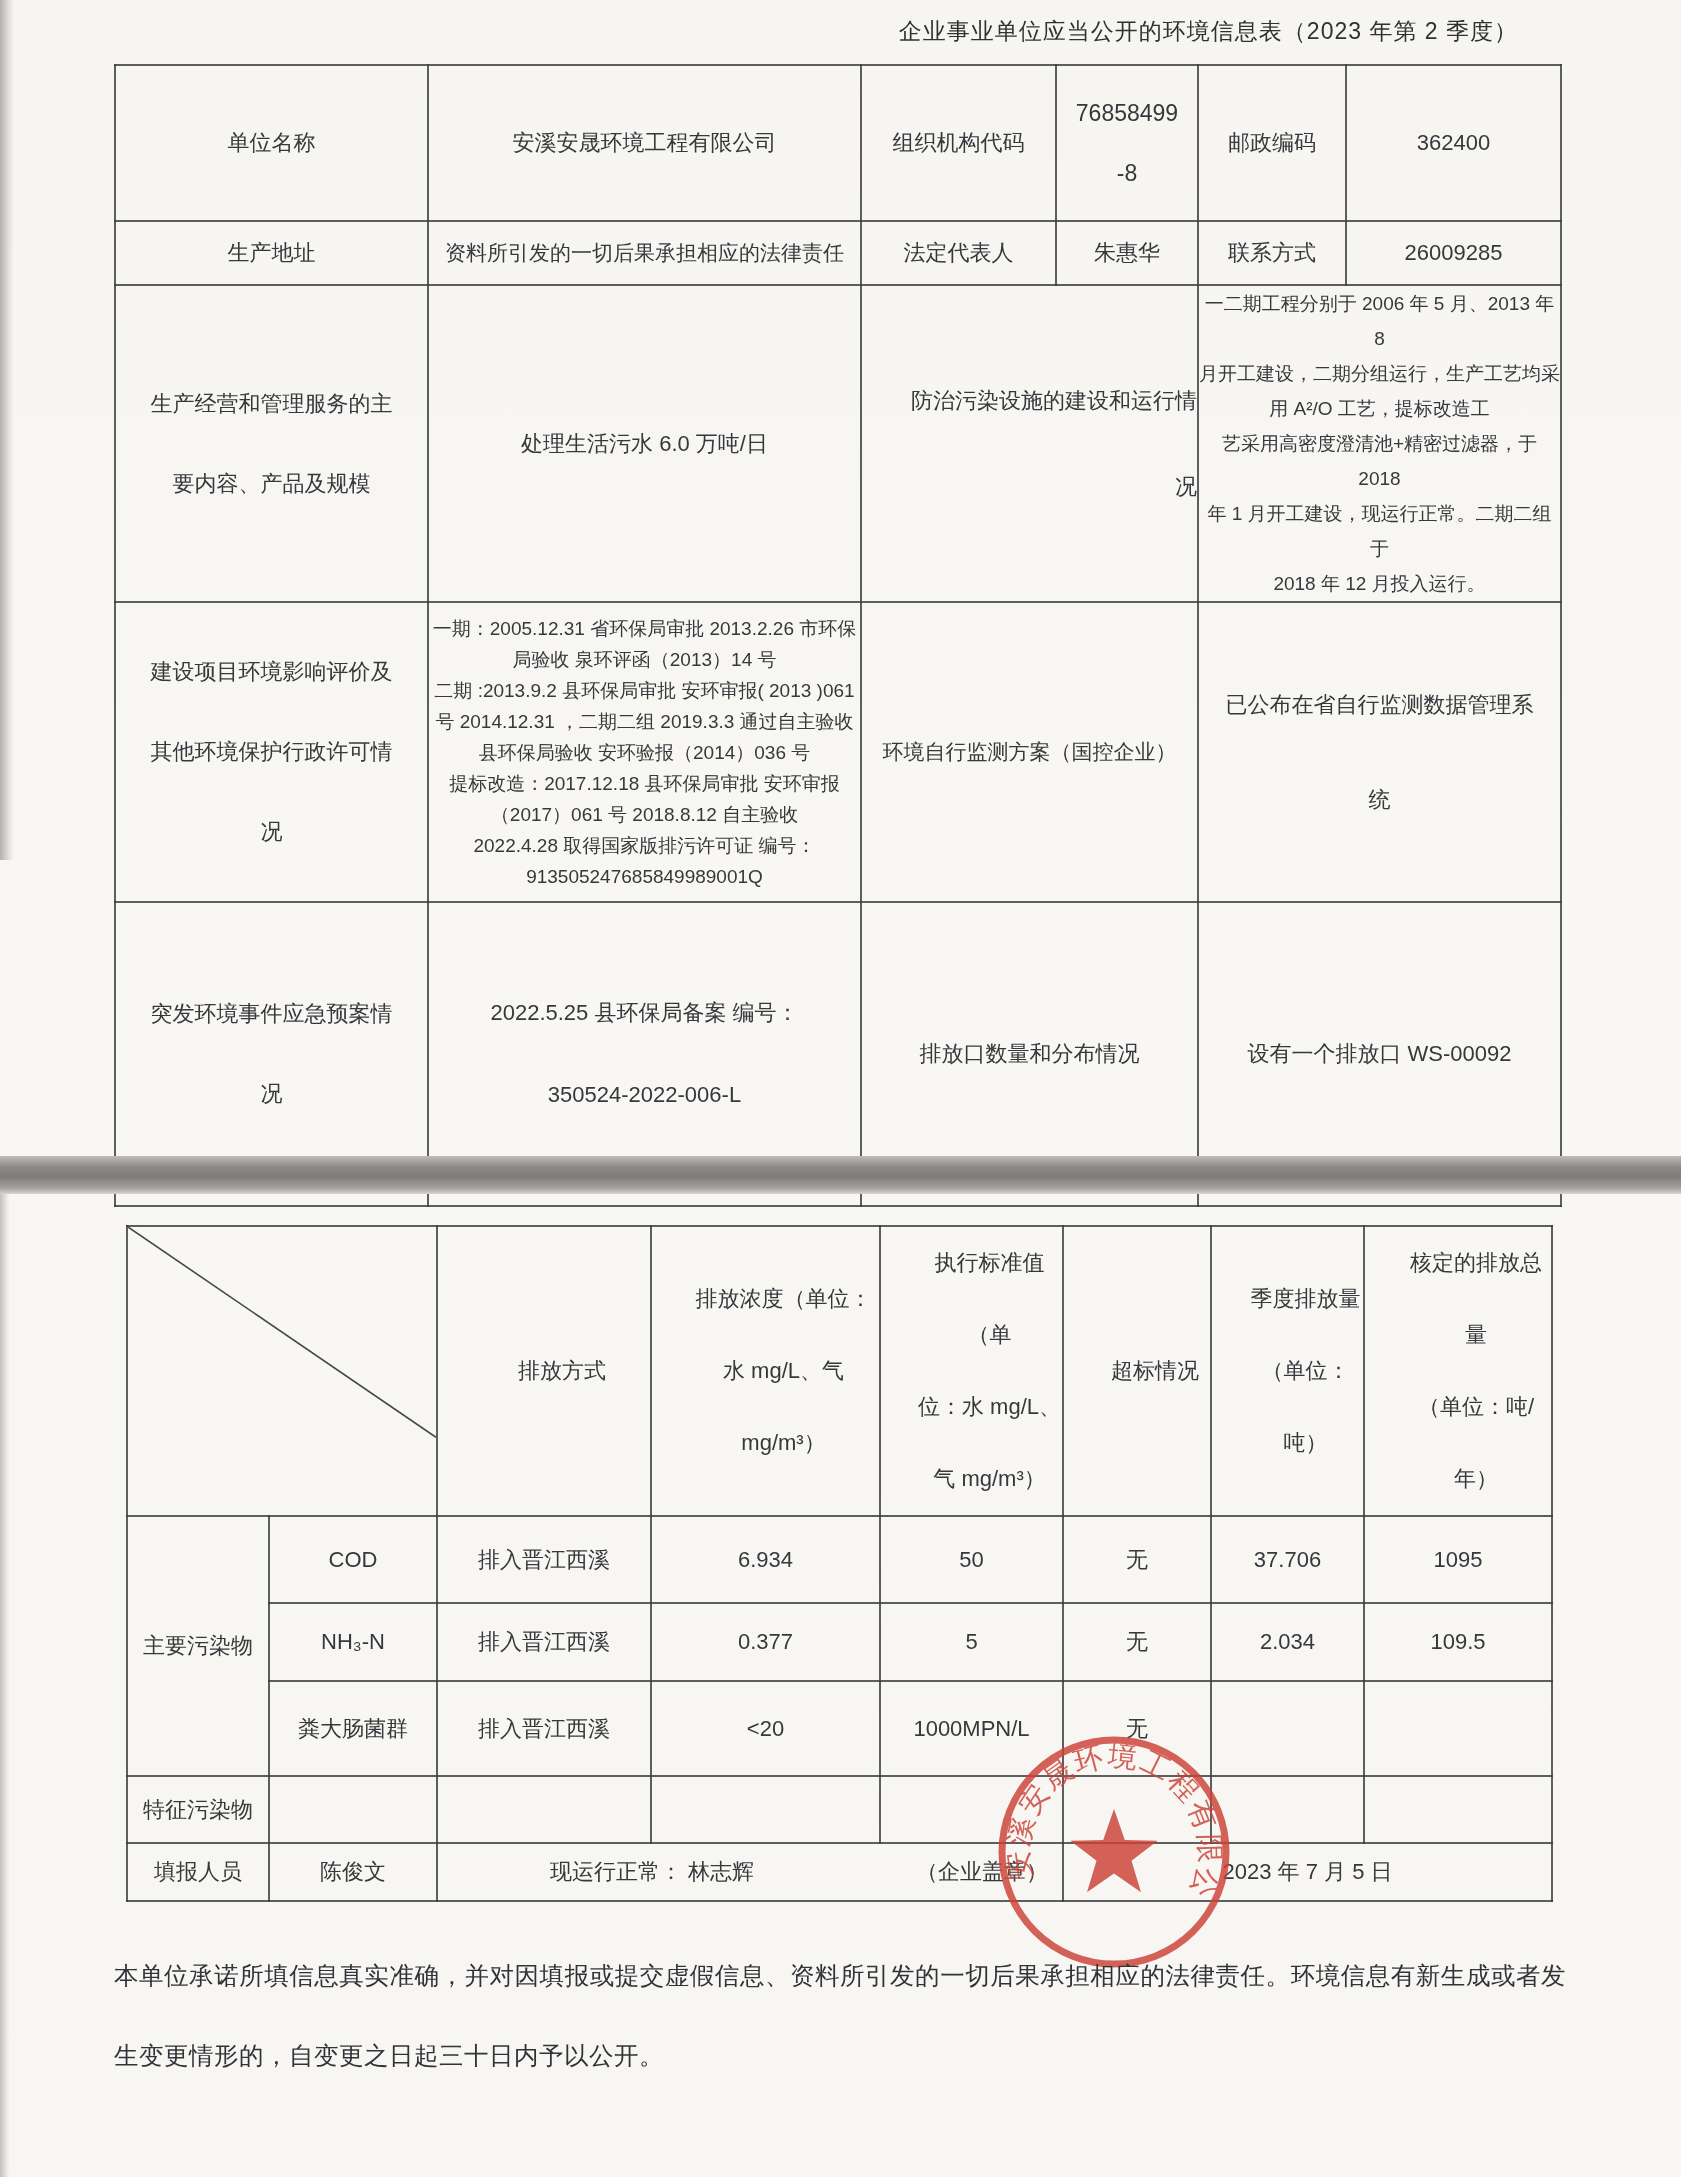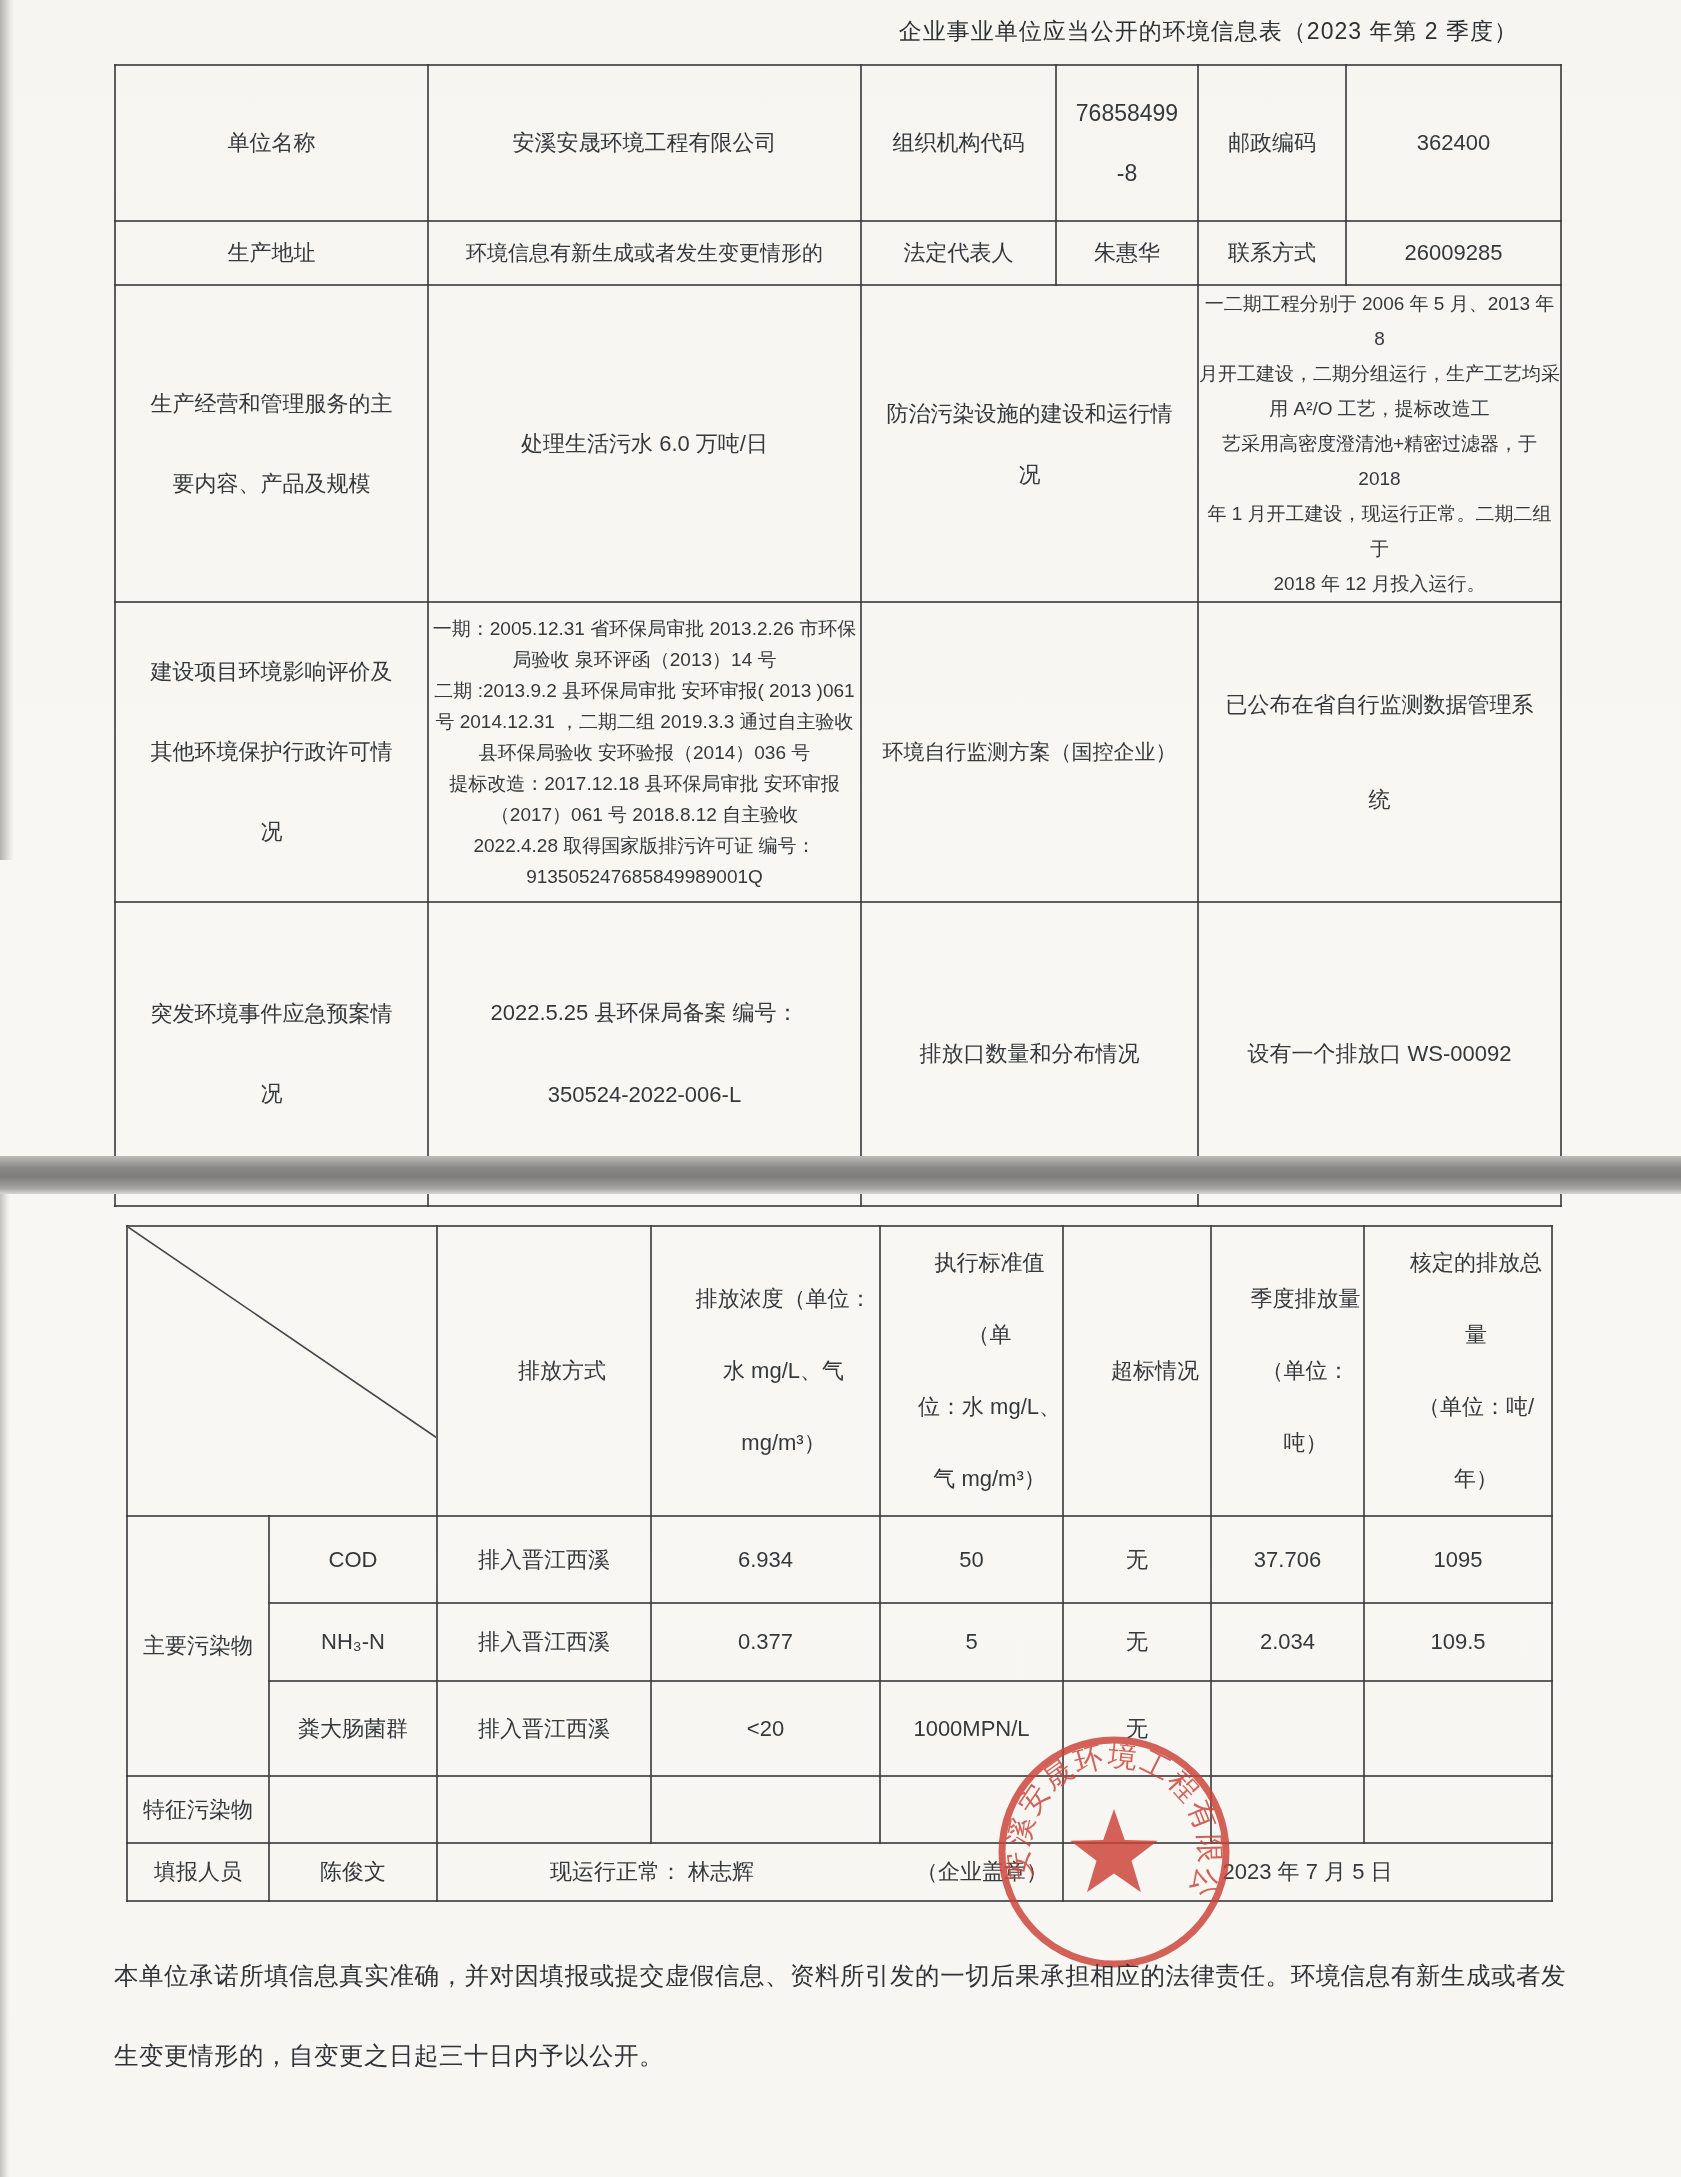--- a/index.html
+++ b/index.html
@@ -40,21 +40,21 @@
   .ml{white-space:pre-line;}
   
   .t1{position:absolute;left:114px;top:64px;width:1446px;}
   .t1 .lbl{line-height:80px;margin-left:40px;}
   .t1 .r1{height:156px;}
   .t1 .r2{height:64px;}
   .t1 .r3{height:216px;}
   .t1 .r4{height:300px;}
   .t1 .r5{height:304px;}
   .orgcode{line-height:60px;font-size:23px;}
-  .facility-lbl{line-height:61px;}
+  .facility-lbl{line-height:86px;text-align:right;}
   .longtext-sm{font-size:19px;line-height:35px;}
   .eiatext{font-size:19px;line-height:31px;}
   .monitor-val{line-height:95px;}
   .plan-val{line-height:82px;}
   
   .t2{position:absolute;left:126px;top:1225px;width:1425px;}
   .t2 .hrow{height:225px;}
   .t2 .hrow td{line-height:72px;font-size:22px;padding-left:36px;}
   .t2 .dr1{height:87px;}
   .t2 .dr2{height:78px;}
@@ -98,21 +98,21 @@
       <td>单位名称</td>
       <td>安溪安晟环境工程有限公司</td>
       <td>组织机构代码</td>
       <td class="ml orgcode">76858499
 -8</td>
       <td>邮政编码</td>
       <td>362400</td>
     </tr>
     <tr class="r2">
       <td>生产地址</td>
-      <td style="font-size:21px">环境信息有新生成或者发生变更情形的</td>
+      <td style="font-size:21px">资料所引发的一切后果承担相应的法律责任</td>
       <td>法定代表人</td>
       <td>朱惠华</td>
       <td>联系方式</td>
       <td>26009285</td>
     </tr>
     <tr class="r3">
       <td class="ml lbl">生产经营和管理服务的主
 要内容、产品及规模</td>
       <td>处理生活污水 6.0 万吨/日</td>
       <td colspan="2" class="ml facility-lbl">防治污染设施的建设和运行情

